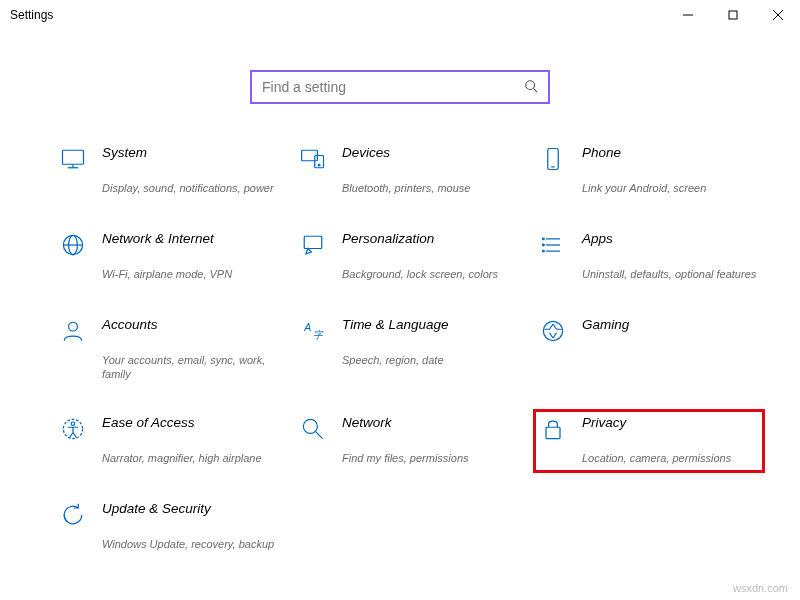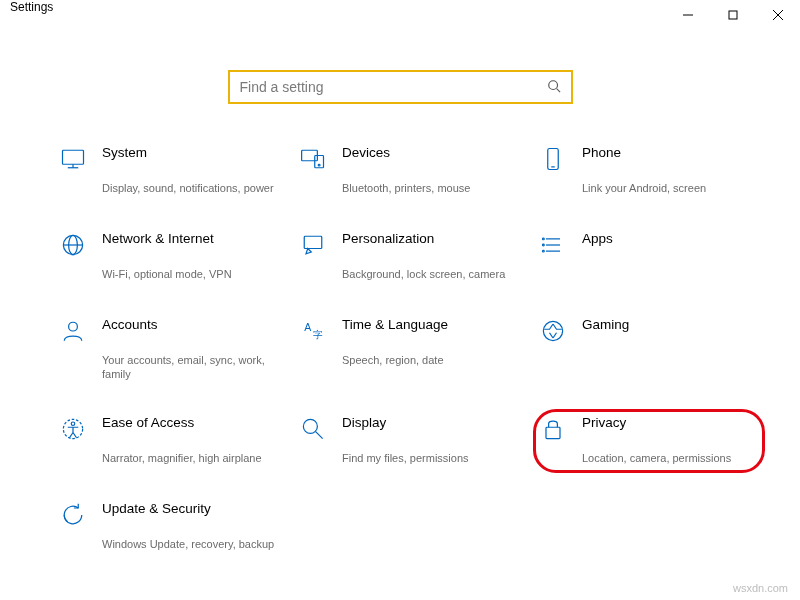--- a/index.html
+++ b/index.html
@@ -8,43 +8,44 @@
     background: #ffffff;
     color: #000;
     width: 800px;
     height: 600px;
     overflow: hidden;
     position: relative;
   }
   .titlebar {
     height: 30px;
     display: flex;
+    align-items: center;
     padding-left: 10px;
     font-size: 12px;
     color: #000;
   }
   .titlebar .spacer { flex: 1; }
   .winbtn {
     width: 45px;
     height: 30px;
     display: flex;
     align-items: center;
     justify-content: center;
     font-size: 13px;
     color: #000;
   }
   .searchbar-wrap {
     display: flex;
     justify-content: center;
     margin-top: 40px;
   }
   .searchbar {
-    width: 345px;
+    width: 300px;
     height: 34px;
-    border: 2px solid #eab308;
+    border: 2px solid #8b5cf6;
     display: flex;
     align-items: center;
     padding: 0 10px;
   }
   .searchbar input {
     border: none;
     outline: none;
     font-size: 14px;
     flex: 1;
     color: #555;
@@ -61,25 +62,25 @@
     column-gap: 10px;
     row-gap: 24px;
     padding: 36px 54px 20px 54px;
   }
   .tile {
     display: flex;
     align-items: flex-start;
     gap: 14px;
     padding: 4px 4px;
     min-height: 62px;
+    font-style: italic;
   }
   .tile.highlight {
     outline: 3px solid #e30613;
     outline-offset: -2px;
-    border-radius: 22px;
   }
   .tile .icon {
     width: 30px;
     height: 30px;
     flex-shrink: 0;
     display: flex;
     align-items: center;
     justify-content: center;
     color: #0067c0;
   }
@@ -187,50 +188,51 @@
   <div class="tile">
     <span class="icon">
       <svg width="28" height="28" viewBox="0 0 32 32">
           <circle cx="16" cy="16" r="11"></circle>
           <ellipse cx="16" cy="16" rx="5" ry="11"></ellipse>
           <line x1="5" y1="16" x2="27" y2="16"></line>
         </svg>
     </span>
     <div class="text">
       <div class="title">Network &amp; Internet</div>
-      <div class="desc">Wi-Fi, optional mode, VPN</div>
+      <div class="desc">Wi-Fi, airplane mode, VPN</div>
     </div>
   </div>
 
   <div class="tile">
     <span class="icon">
       <svg width="28" height="28" viewBox="0 0 32 32">
           <rect x="6" y="6" width="20" height="14" rx="1"></rect>
           <path d="M10 20 L8 26 L14 24 Z"></path>
         </svg>
     </span>
     <div class="text">
       <div class="title">Personalization</div>
-      <div class="desc">Background, lock screen, camera</div>
+      <div class="desc">Background, lock screen, colors</div>
     </div>
   </div>
 
   <div class="tile">
     <span class="icon">
       <svg width="28" height="28" viewBox="0 0 32 32">
           <line x1="8" y1="9" x2="24" y2="9"></line>
           <line x1="8" y1="16" x2="24" y2="16"></line>
           <line x1="8" y1="23" x2="24" y2="23"></line>
           <circle cx="5" cy="9" r="1"></circle>
           <circle cx="5" cy="16" r="1"></circle>
           <circle cx="5" cy="23" r="1"></circle>
         </svg>
     </span>
     <div class="text">
       <div class="title">Apps</div>
+      <div class="desc">Uninstall, defaults, optional features</div>
     </div>
   </div>
 
   <div class="tile">
     <span class="icon">
       <svg width="28" height="28" viewBox="0 0 32 32">
           <circle cx="16" cy="11" r="5"></circle>
           <path d="M6 27 C6 20 26 20 26 27"></path>
         </svg>
     </span>
@@ -280,21 +282,21 @@
   </div>
 
   <div class="tile">
     <span class="icon">
       <svg width="28" height="28" viewBox="0 0 32 32">
           <circle cx="13" cy="13" r="8"></circle>
           <line x1="19" y1="19" x2="27" y2="27"></line>
         </svg>
     </span>
     <div class="text">
-      <div class="title">Display</div>
+      <div class="title">Network</div>
       <div class="desc">Find my files, permissions</div>
     </div>
   </div>
 
   <div class="tile highlight">
     <span class="icon">
       <svg width="28" height="28" viewBox="0 0 32 32">
           <rect x="8" y="14" width="16" height="13" rx="1"></rect>
           <path d="M11 14 L11 10 C11 6 21 6 21 10 L21 14"></path>
         </svg>

